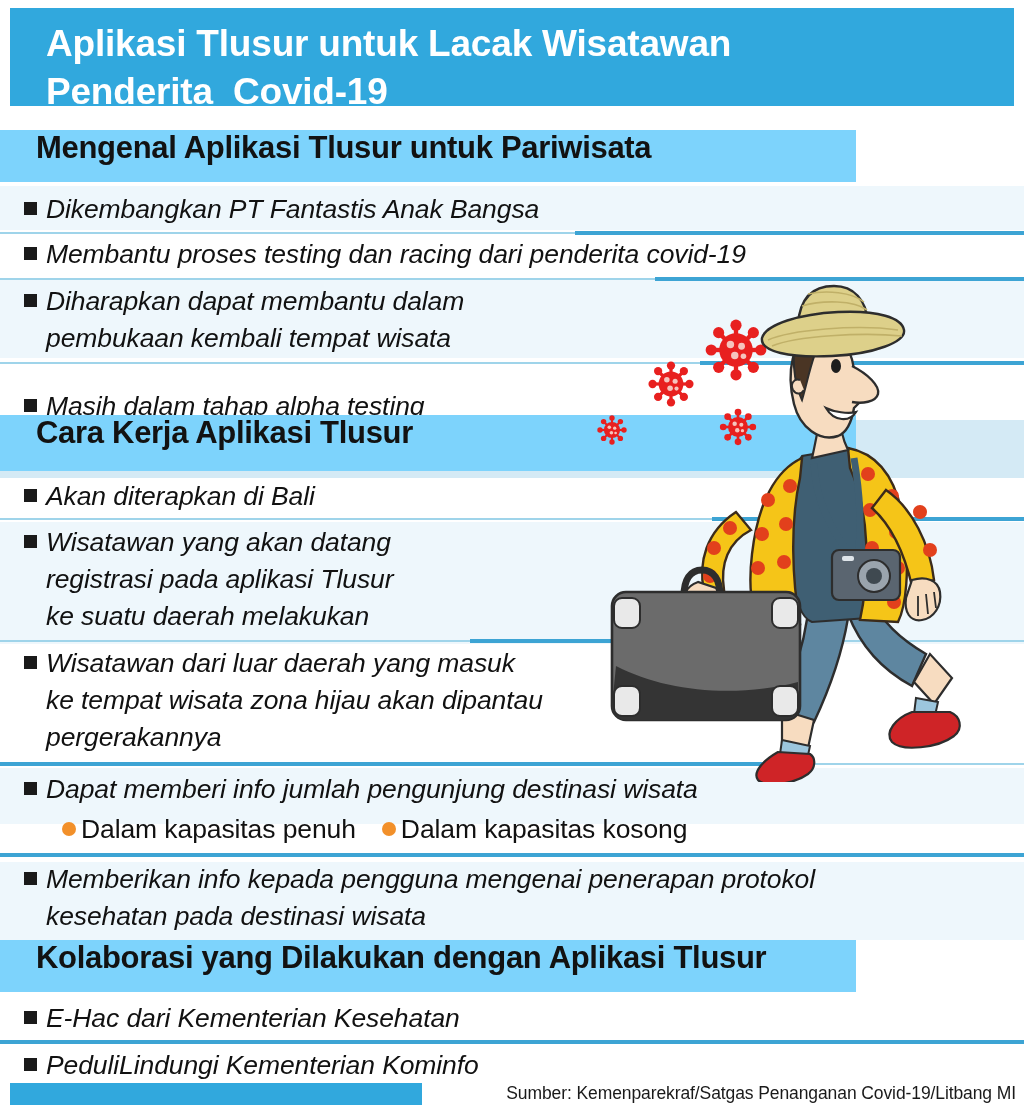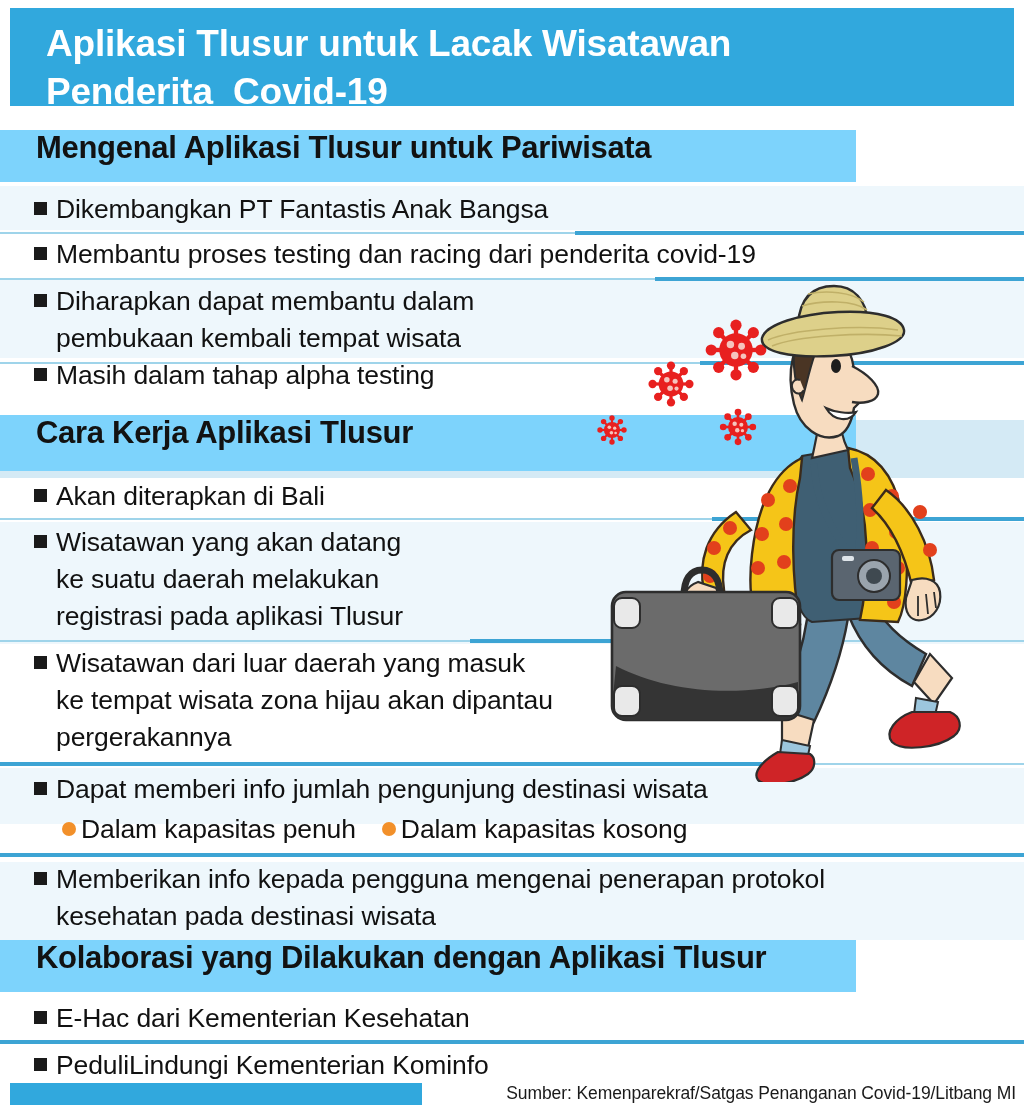--- a/index.html
+++ b/index.html
@@ -48,21 +48,22 @@
     white-space: nowrap;
   }
 
   
   .row {
     position: absolute;
     left: 0; width: 1024px;
   }
   .row .bullet-wrap {
     position: relative;
-    padding-left: 34px;
+    padding-left: 24px;
+    font-style: italic;
   }
   .sq {
     display: inline-block;
     width: 13px; height: 13px;
     background: #1a1a1a;
     margin-right: 9px;
     vertical-align: 3px;
   }
   .txt {
     display: inline;
@@ -193,21 +194,21 @@
     <div class="bullet-wrap">
       <span class="sq"></span><span class="txt">Diharapkan dapat membantu dalam</span>
       <span class="line2">pembukaan kembali tempat wisata</span>
     </div>
   </div>
   <div class="sep" style="top:361px;">
     <div class="thin"></div>
       <div class="thick" style="left:700px;width:324px;"></div>
   </div>
 
-  <div class="row" style="top:357px;">
+  <div class="row" style="top:388px;">
     <div class="bullet-wrap">
       <span class="sq"></span><span class="txt">Masih dalam tahap </span><span class="txt it">alpha testing</span>
     </div>
   </div>
 
   <div class="sec-head" style="top:415px;height:56px;">
     <div class="sh-text">Cara Kerja Aplikasi Tlusur</div>
   </div>
 
   <div class="row" style="top:478px;">
@@ -216,22 +217,22 @@
     </div>
   </div>
   <div class="sep" style="top:517px;">
     <div class="thin"></div>
       <div class="thick" style="left:712px;width:312px;"></div>
   </div>
 
   <div class="row" style="top:524px;">
     <div class="bullet-wrap">
       <span class="sq"></span><span class="txt">Wisatawan yang akan datang</span>
+      <span class="line2"><span>registrasi pada aplikasi </span><span class="it">Tlusur</span></span>
       <span class="line2">ke suatu daerah melakukan</span>
-      <span class="line2"><span>registrasi pada aplikasi </span><span class="it">Tlusur</span></span>
     </div>
   </div>
   <div class="sep" style="top:639px;">
     <div class="thin"></div>
       <div class="thick" style="left:470px;width:240px;"></div>
   </div>
 
   <div class="row" style="top:645px;">
     <div class="bullet-wrap">
       <span class="sq"></span><span class="txt">Wisatawan dari luar daerah yang masuk</span>

